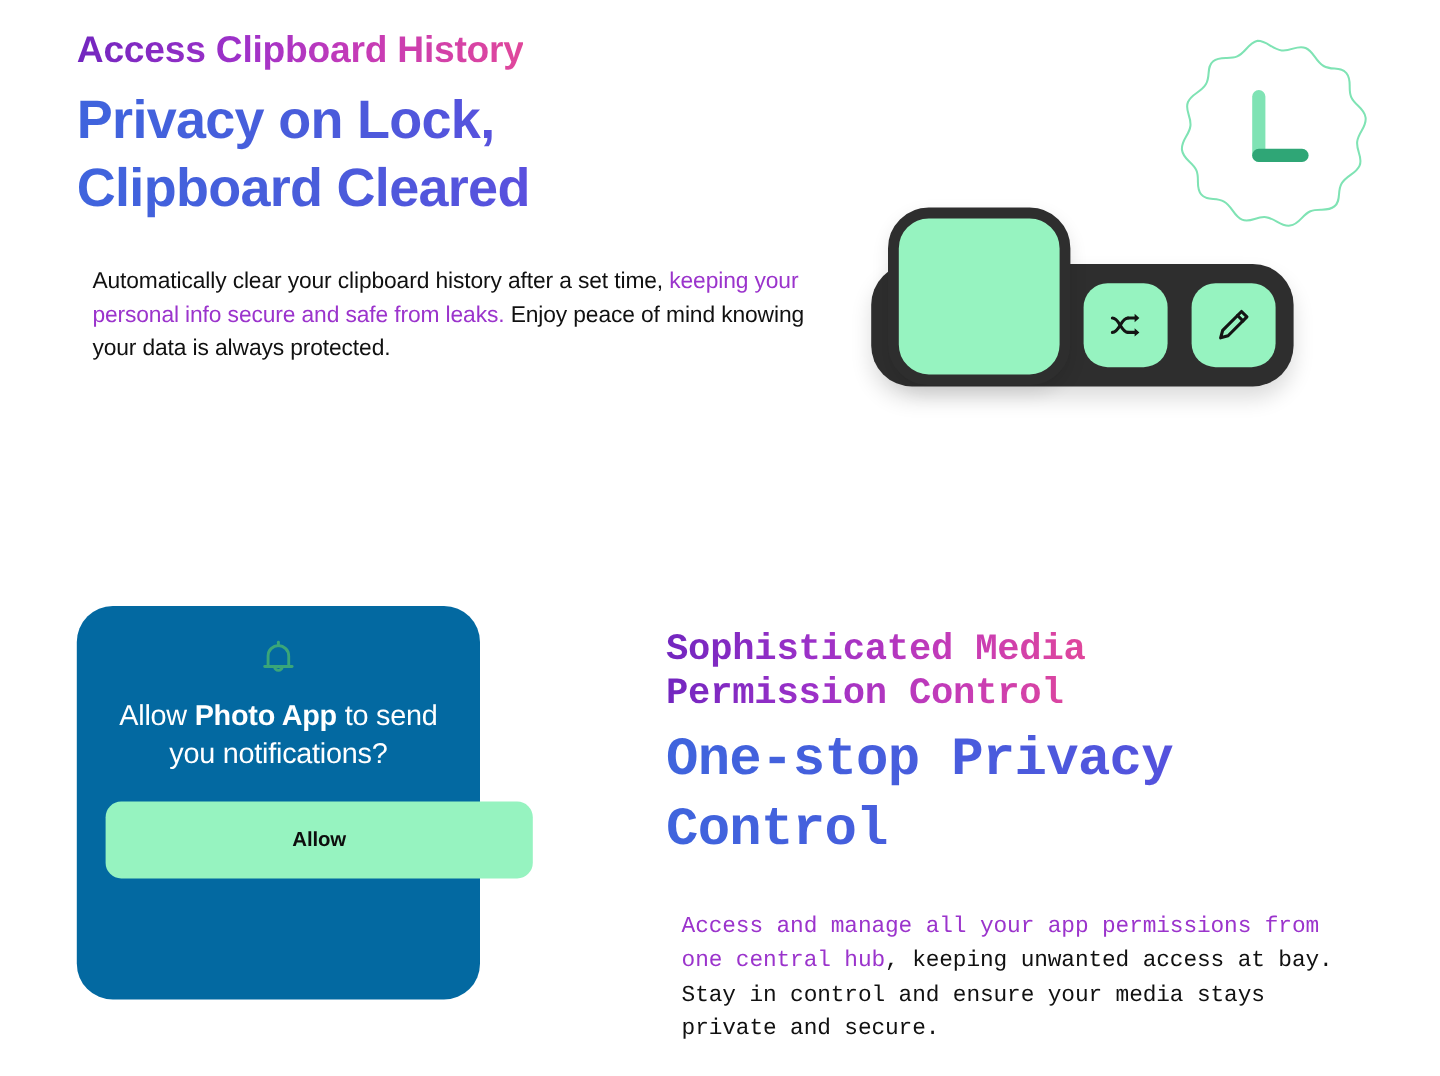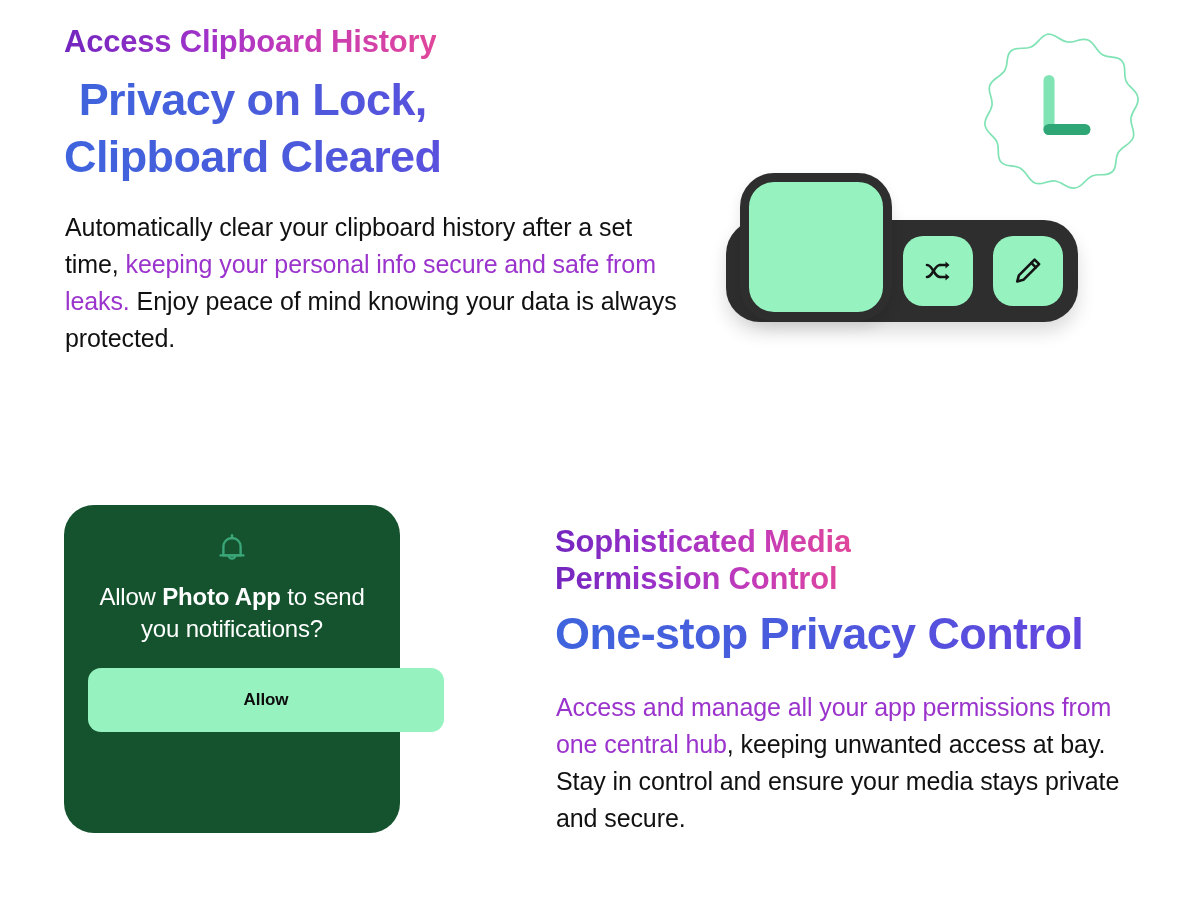--- a/index.html
+++ b/index.html
@@ -50,28 +50,27 @@
     line-height: 1.28;
     letter-spacing: -0.6px;
     margin: 0 0 22px 0;
     color: #4460d9;
     background: linear-gradient(90deg, #3f64dd 0%, #4a5cdb 55%, #5a50de 100%);
     -webkit-background-clip: text;
     background-clip: text;
     -webkit-text-fill-color: transparent;
     display: inline-block;
     white-space: pre-line;
-    text-align: center;
   }
 
   .bodytext {
-    font-size: 25px;
+    font-size: 19px;
     line-height: 1.48;
     color: #111111;
-    margin: 1px;
+    margin: 13px;
     letter-spacing: -0.1px;
   }
   .bodytext .hl {
     color: #9b34cc;
   }
 
   
   .illu {
     position: absolute;
     left: 700px;
@@ -128,21 +127,21 @@
   .tile-pencil  { left: 293px; }
   .tile svg { display: block; }
 
   
   .dialog {
     position: absolute;
     left: 64px;
     top: 505px;
     width: 336px;
     height: 328px;
-    background: #14532d;
+    background: #0369a1;
     border-radius: 30px;
     box-sizing: border-box;
     padding: 26px 24px 20px 24px;
   }
 
   .dialog-bell {
     display: flex;
     justify-content: center;
     margin-bottom: 14px;
   }
@@ -173,20 +172,21 @@
     letter-spacing: -0.1px;
     cursor: pointer;
   }
 
   
   .section2-text {
     position: absolute;
     left: 555px;
     top: 524px;
     width: 600px;
+    font-family: Liberation Mono, monospace;
   }
   .section2-text .eyebrow {
     font-size: 31px;
     margin-bottom: 8px;
     background: linear-gradient(90deg, #7226bf 0%, #9c31c8 35%, #c43bb8 68%, #e0479b 100%);
     -webkit-background-clip: text;
     background-clip: text;
     -webkit-text-fill-color: transparent;
     white-space: pre-line;
   }

